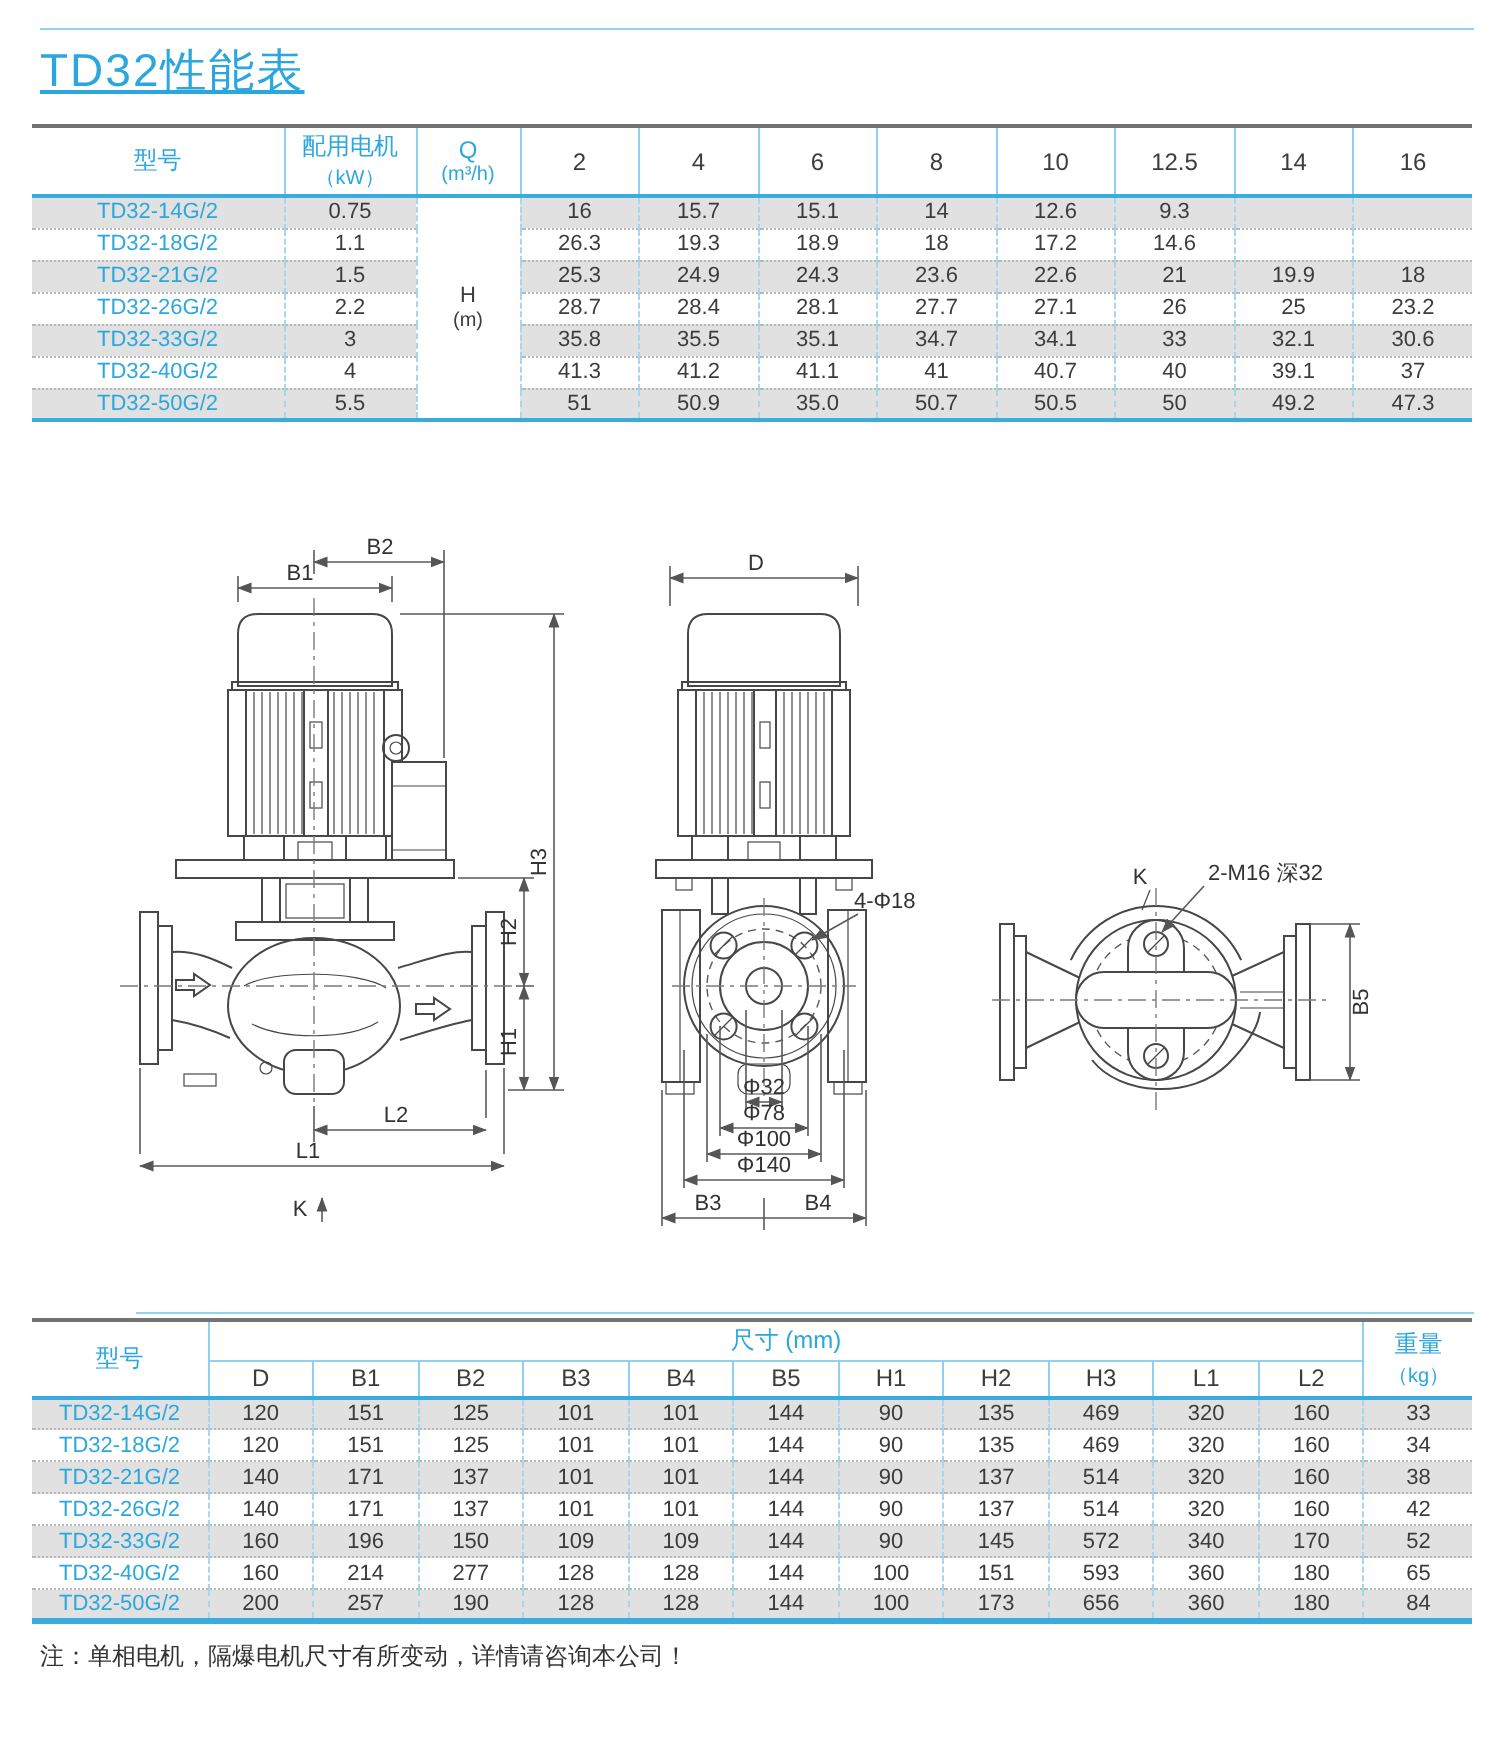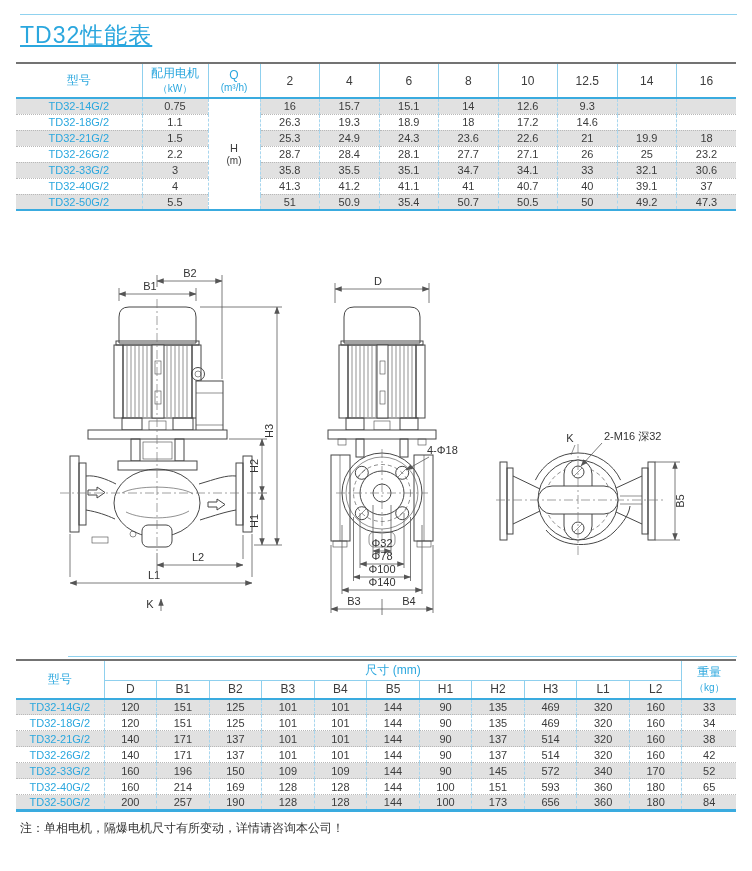--- a/index.html
+++ b/index.html
@@ -176,21 +176,21 @@
         <td>40.7</td>
         <td>40</td>
         <td>39.1</td>
         <td>37</td>
       </tr>
       <tr class="alt">
         <td class="model">TD32-50G/2</td>
         <td>5.5</td>
         <td>51</td>
         <td>50.9</td>
-        <td>35.4</td>
+        <td>35.0</td>
         <td>50.7</td>
         <td>50.5</td>
         <td>50</td>
         <td>49.2</td>
         <td>47.3</td>
       </tr>
     </tbody>
 </table>
 
 <div class="drawings">
@@ -510,21 +510,21 @@
         <td>145</td>
         <td>572</td>
         <td>340</td>
         <td>170</td>
         <td>52</td>
       </tr>
       <tr>
         <td class="model">TD32-40G/2</td>
         <td>160</td>
         <td>214</td>
-        <td>169</td>
+        <td>277</td>
         <td>128</td>
         <td>128</td>
         <td>144</td>
         <td>100</td>
         <td>151</td>
         <td>593</td>
         <td>360</td>
         <td>180</td>
         <td>65</td>
       </tr>

